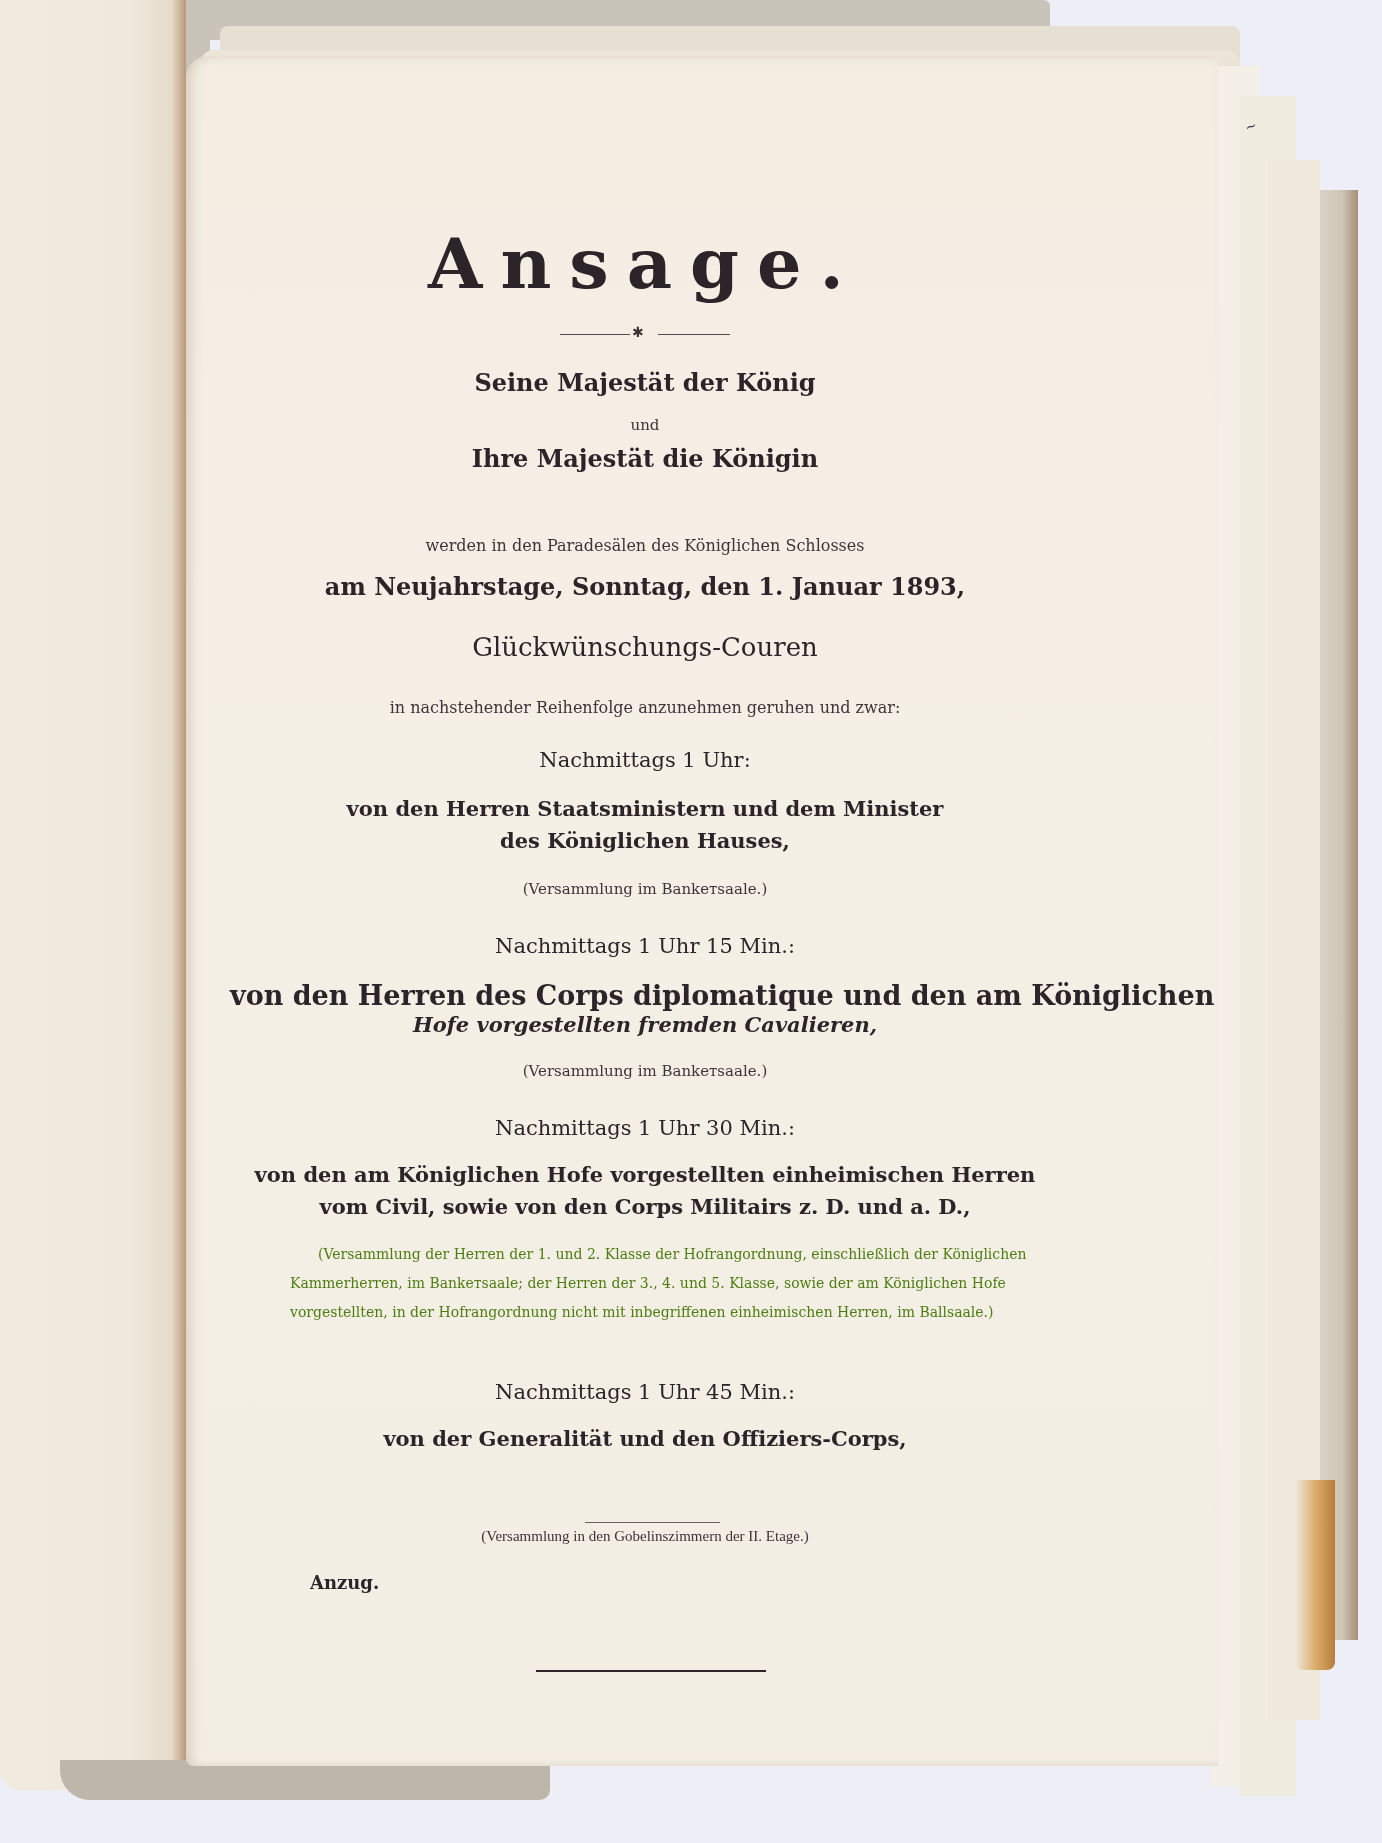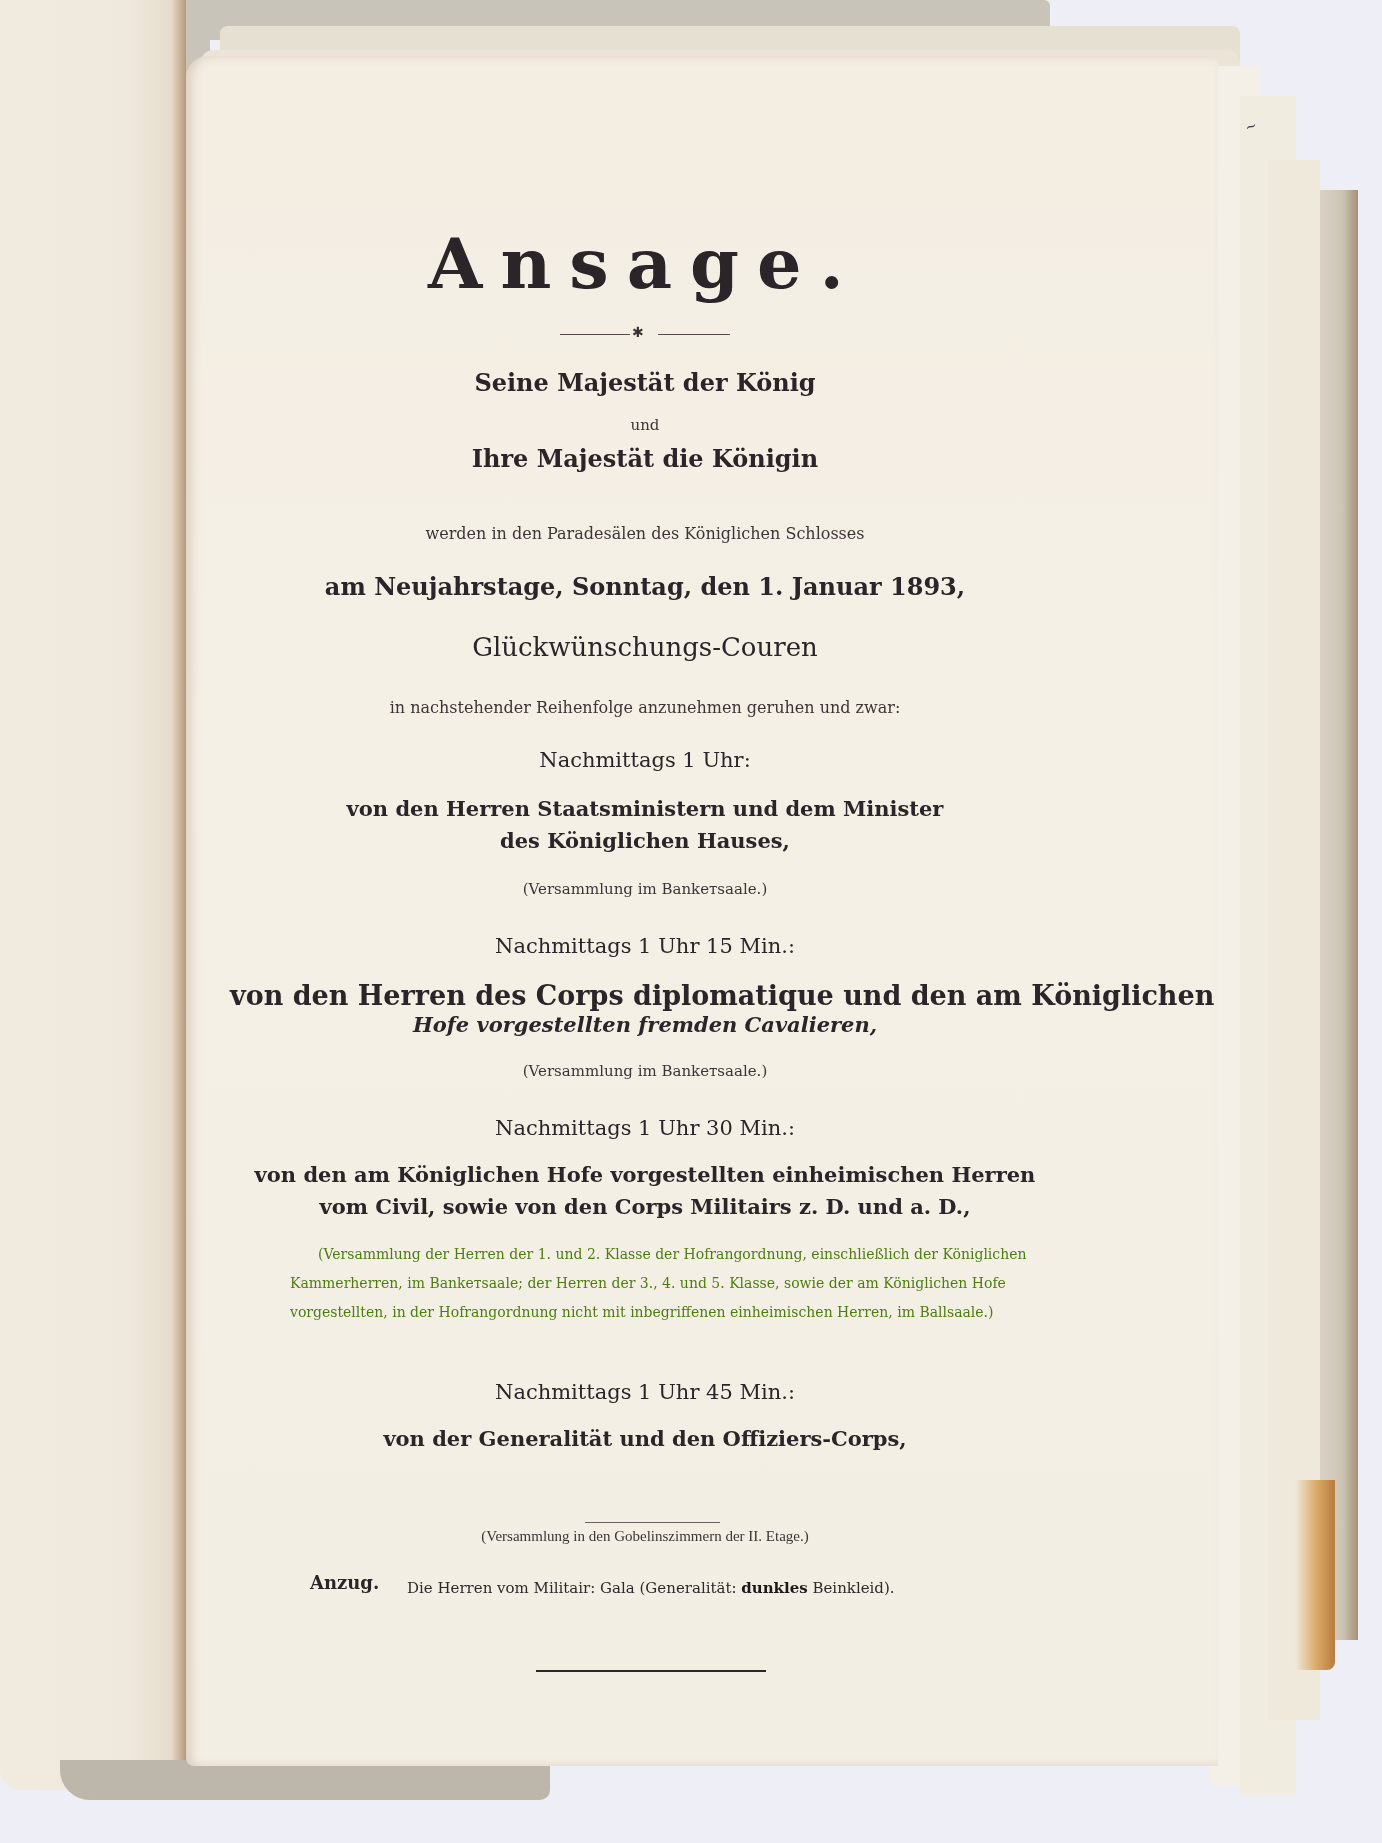--- a/index.html
+++ b/index.html
@@ -91,21 +91,21 @@
 
   <div class="ornament">
     <div class="line" style="left:0;width:70px;"></div>
     <span class="star">✱</span>
     <div class="line" style="left:98px;width:72px;"></div>
   </div>
 
   <div class="txt h-md" style="top:168px;">Seine Majestät der König</div>
   <div class="txt tiny" style="top:216px;">und</div>
   <div class="txt h-md" style="top:244px;">Ihre Majestät die Königin</div>
-  <div class="txt small" style="top:324px;">werden in den Paradesälen des Königlichen Schlosses</div>
+  <div class="txt small" style="top:336px;">werden in den Paradesälen des Königlichen Schlosses</div>
   <div class="txt h-md" style="top:372px;">am Neujahrstage, Sonntag, den 1. Januar 1893,</div>
   <div class="txt h-md" style="top:432px;font-weight:normal;font-size:26px;">Glückwünschungs-Couren</div>
   <div class="txt small" style="top:498px;">in nachstehender Reihenfolge anzunehmen geruhen und zwar:</div>
 
   <div class="txt time" style="top:548px;">Nachmittags 1 Uhr:</div>
   <div class="txt h-md" style="top:596px;font-size:21px;">von den Herren Staatsministern und dem Minister</div>
   <div class="txt h-md" style="top:628px;font-size:21px;">des Königlichen Hauses,</div>
   <div class="txt tiny" style="top:680px;">(Versammlung im Bankeтsaale.)</div>
 
   <div class="txt time" style="top:734px;">Nachmittags 1 Uhr 15 Min.:</div>
@@ -119,17 +119,16 @@
   <div class="txt note" style="top:1040px;left:60px;right:-10px;text-indent:28px;">(Versammlung der Herren der 1. und 2. Klasse der Hofrangordnung, einschließlich der Königlichen Kammerherren, im Bankeтsaale; der Herren der 3., 4. und 5. Klasse, sowie der am Königlichen Hofe vorgestellten, in der Hofrangordnung nicht mit inbegriffenen einheimischen Herren, im Ballsaale.)</div>
 
   <div class="txt time" style="top:1180px;">Nachmittags 1 Uhr 45 Min.:</div>
   <div class="txt h-md" style="top:1226px;font-size:21px;">von der Generalität und den Offiziers-Corps,</div>
   <div class="txt tiny" style="top:1328px;font-family:Liberation Serif, serif;">(Versammlung in den Gobelinszimmern der II. Etage.)</div>
 
   <div class="rule" style="left:355px;width:135px;top:1322px;"></div>
 
   <div class="anzug-label">Anzug.</div>
   <div class="anzug-lines">
-    <div><span>Die Herren vom Militair: Gala (Generalität: </span><b>dunkles</b><span> Beinkleid).</span></div>
   </div>
 
   <div class="rule thick" style="left:306px;width:230px;top:1470px;"></div>
 </div>
 
 </body></html>

